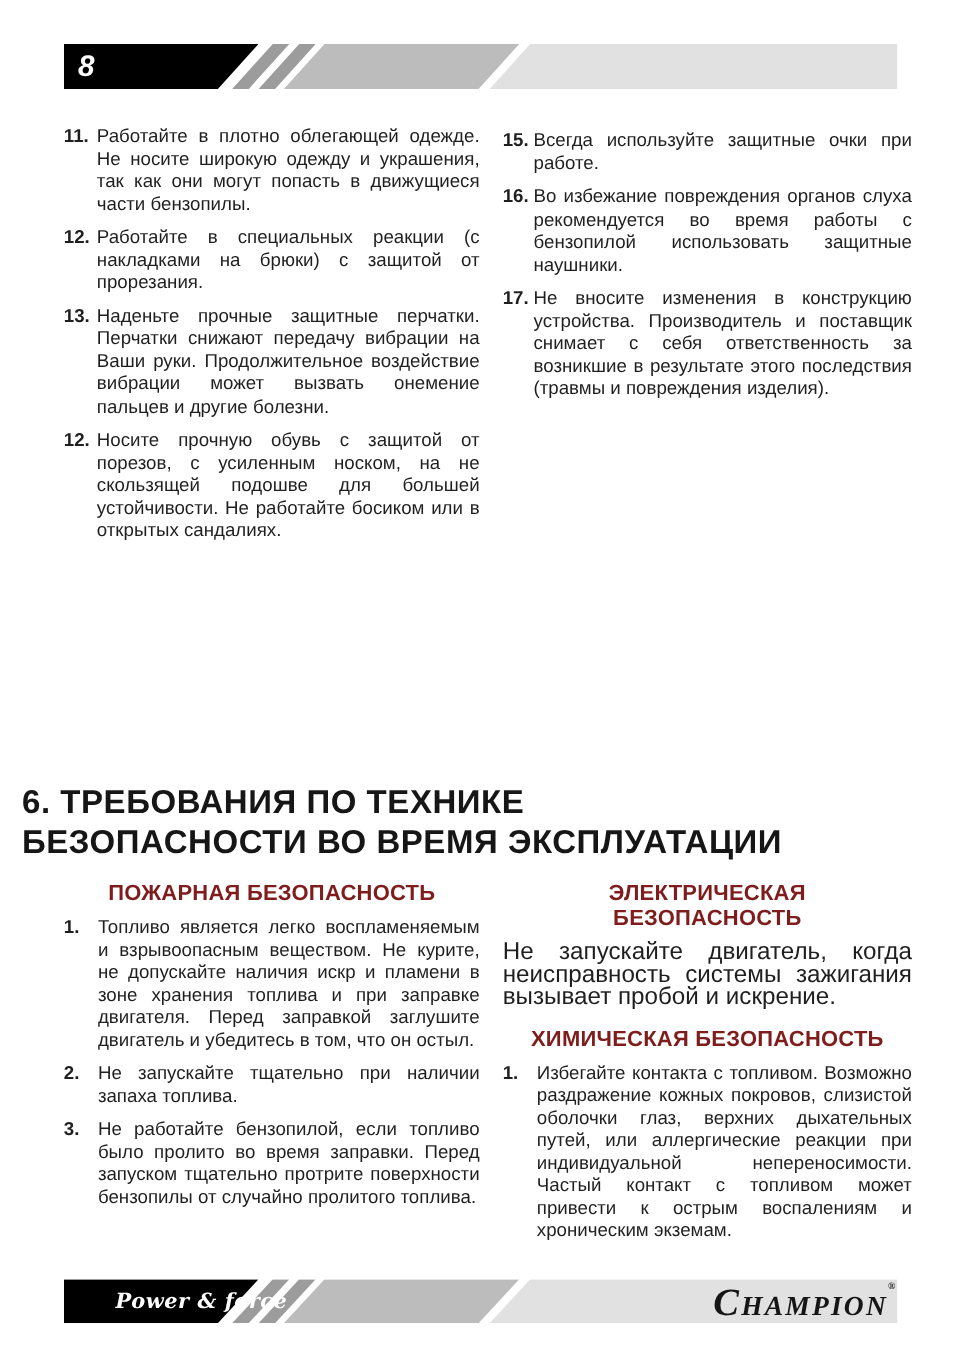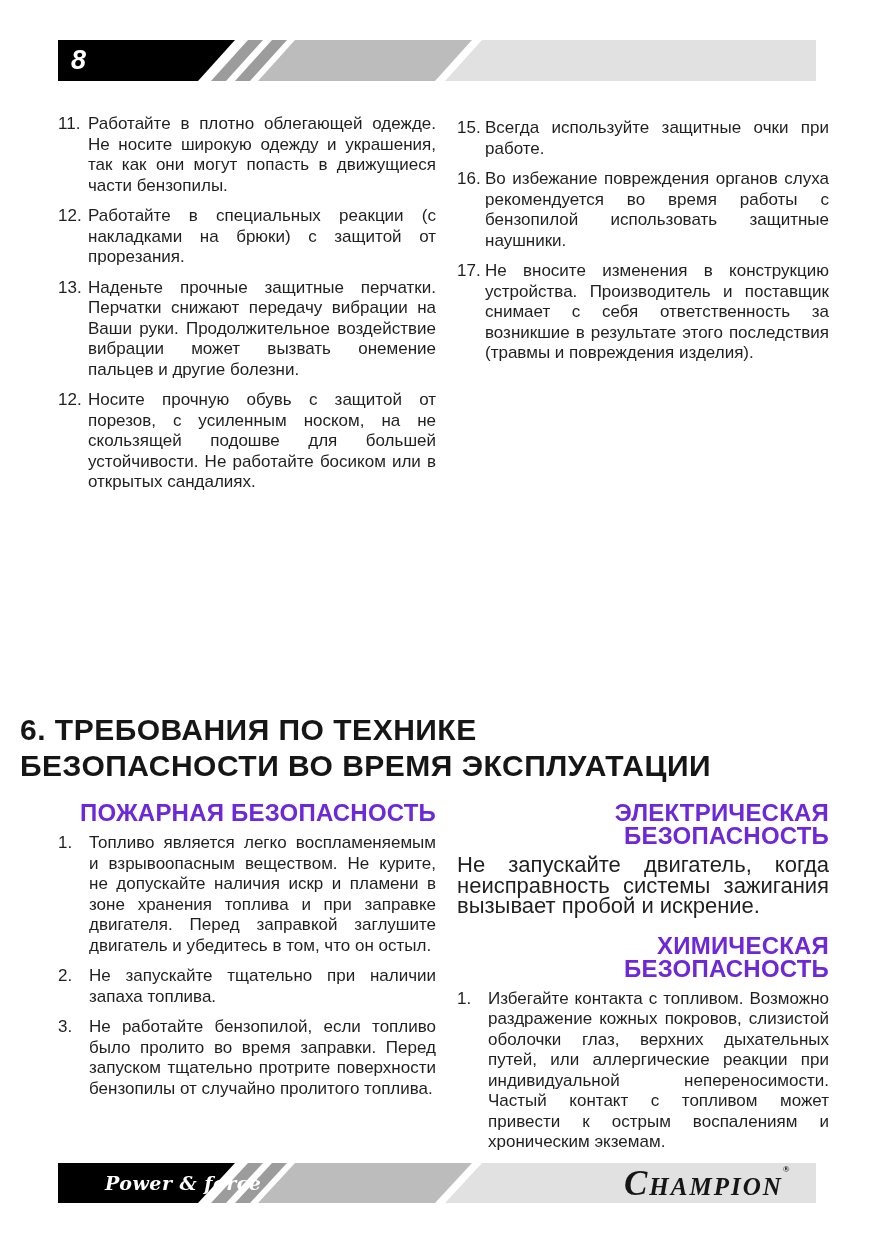--- a/index.html
+++ b/index.html
@@ -20,44 +20,44 @@
   .page-num{
     position:absolute;left:13px;top:0;bottom:0;display:flex;align-items:center;
     color:#ffffff;font-size:27px;font-weight:bold;font-style:italic;z-index:2;
   }
   .brand-left{
     position:absolute;left:14px;top:0;bottom:0;display:flex;align-items:center;
     color:#ffffff;font-family:"DejaVu Serif",serif;font-style:italic;font-weight:bold;
     font-size:19px;z-index:2;letter-spacing:0.5px;margin-left:33px;
   }
   .brand-right{
-    position:absolute;left:566px;width:218px;top:0;bottom:0;display:flex;align-items:center;justify-content:flex-start;
+    position:absolute;left:540px;width:218px;top:0;bottom:0;display:flex;align-items:center;justify-content:flex-end;
     z-index:2;
   }
   .champion{
     font-family:"Liberation Serif",serif;font-style:italic;font-weight:bold;
     font-size:25px;letter-spacing:2px;color:#161616;line-height:1;
   }
   .champion::first-letter{font-size:35px;}
   .reg-mark{font-size:9px;vertical-align:top;position:relative;top:-1px;font-style:normal;}
   
   .col{position:absolute;text-align:justify;}
   .col--top-left{left:58px;top:114px;width:378px;}
   .col--top-right{left:457px;top:118px;width:372px;}
   .col--bot-left{left:58px;top:801px;width:378px;}
   .col--bot-right{left:457px;top:801px;width:372px;}
   .item{display:flex;margin-bottom:10px;font-size:17px;line-height:20.5px;}
-  .item .num{flex:0 0 30px;}
+  .item .num{flex:0 0 30px;font-weight:bold;}
   .col--top-right .item .num{flex:0 0 28px;}
   .col--bot-left .item .num,
   .col--bot-right .item .num{flex:0 0 31px;}
   .item .txt{flex:1;text-align:justify;}
   .subhead{
-    font-size:24px;font-weight:bold;line-height:23px;text-align:right;
-    letter-spacing:0.2px;color:#6d28d9;
+    font-size:20px;font-weight:bold;line-height:23px;text-align:center;
+    letter-spacing:0.2px;color:#7f1d1d;
   }
   .subhead--fire{margin-bottom:9px;}
   .subhead--chem{margin-top:17px;margin-bottom:9px;}
   .para{font-size:22px;line-height:20.5px;text-align:justify;margin-top:8px;}
   
   .section-title{
     position:absolute;left:20px;right:20px;top:712px;text-align:left;
     font-weight:bold;font-size:30px;line-height:36px;color:#161616;letter-spacing:0.5px;
   }
 </style>

